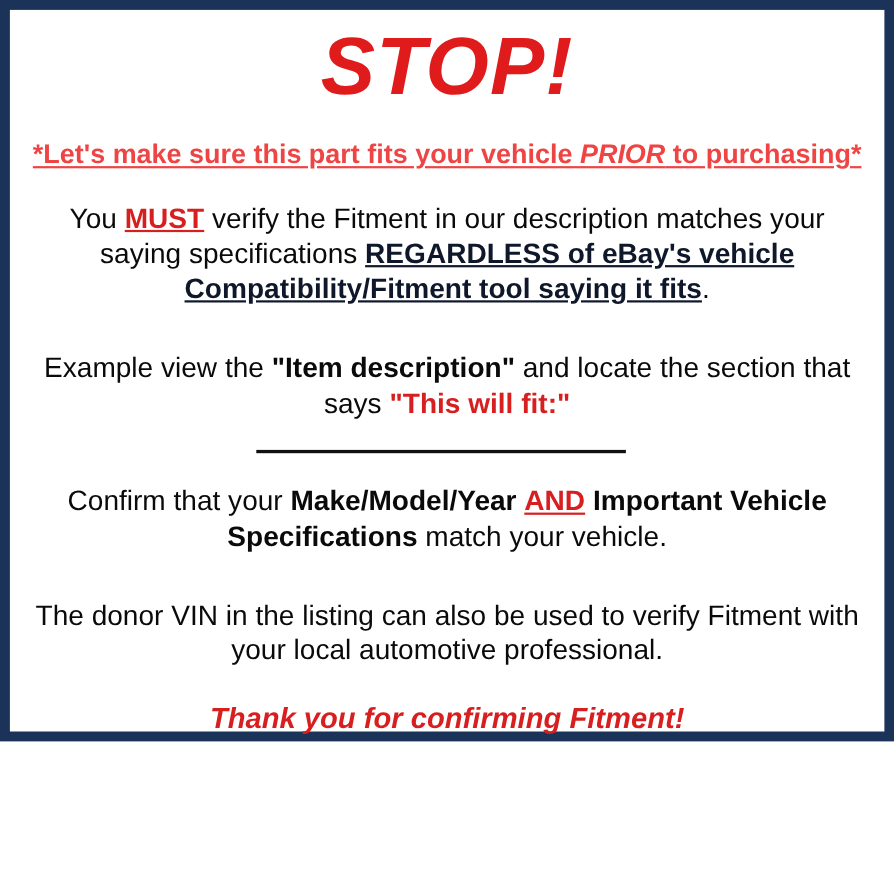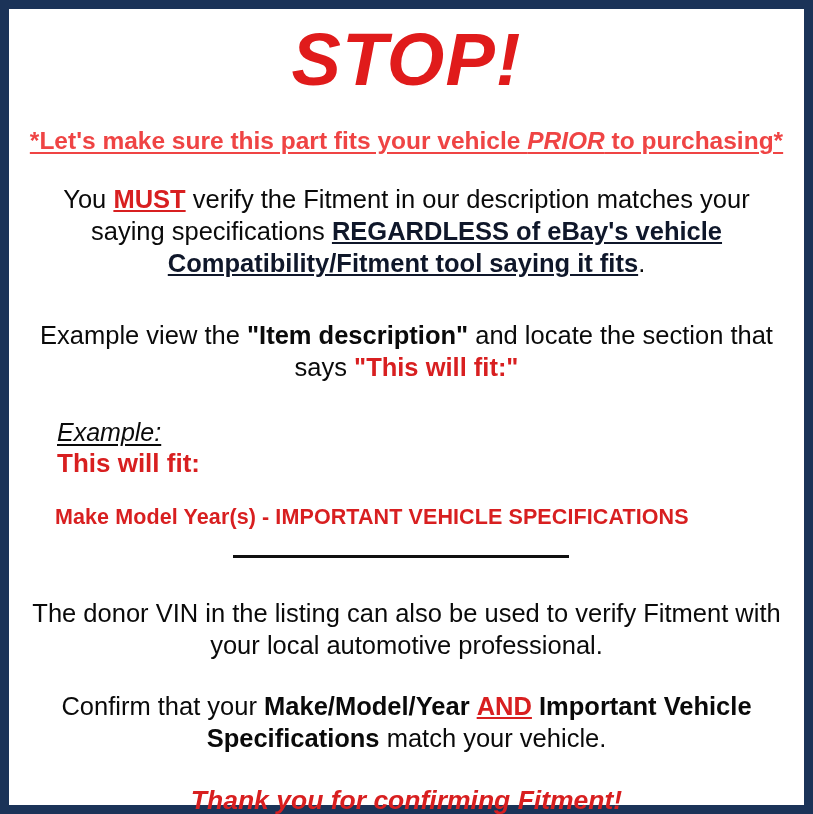--- a/index.html
+++ b/index.html
@@ -9,21 +9,21 @@
   }
   body {
     width: 813px;
     height: 814px;
     overflow: hidden;
     font-family: "Liberation Sans", sans-serif;
   }
   .notice-card {
     box-sizing: border-box;
     width: 813px;
-    height: 814px;
+    height: 674px;
     background: #ffffff;
     border: 9px solid #1b3358;
     padding: 0 14px;
     display: block;
   }
   .stop-title {
     text-align: center;
     color: #e01b1b;
     font-weight: bold;
     font-style: italic;
@@ -147,29 +147,24 @@
 <div class="notice-card">
 
   <h1 class="stop-title">STOP!</h1>
 
   <p class="subtitle"><span class="u">*Let's make sure this part fits your vehicle </span><span class="u ital">PRIOR</span><span class="u"> to purchasing*</span></p>
 
   <p class="para para-must"><span>You </span><span class="red-b-i-u">MUST</span><span> verify the Fitment in our description matches your saying specifications </span><span class="red-b-u">REGARDLESS of eBay's vehicle Compatibility/Fitment tool saying it fits</span><span>.</span></p>
 
   <p class="para para-view"><span>Example view the </span><span class="blk-b">"Item description"</span><span> and locate the section that says </span><span class="red-b">"This will fit:"</span></p>
 
-  <div class="example-block">
-    <div><span class="example-label">Example:</span></div>
-    <div class="example-fit">This will fit:</div>
-    <div class="example-spec">Make Model Year(s) - IMPORTANT VEHICLE SPECIFICATIONS</div>
-  </div>
 
   <div class="divider-wrap">
     <div class="divider"></div>
   </div>
 
+  <p class="para para-confirm"><span>Confirm that your </span><span class="blk-b">Make/Model/Year</span><span> </span><span class="red-b-i-u">AND</span><span> </span><span class="blk-b">Important Vehicle Specifications</span><span> match your vehicle.</span></p>
+
   <p class="para para-vin">The donor VIN in the listing can also be used to verify Fitment with your local automotive professional.</p>
-
-  <p class="para para-confirm"><span>Confirm that your </span><span class="blk-b">Make/Model/Year</span><span> </span><span class="red-b-i-u">AND</span><span> </span><span class="blk-b">Important Vehicle Specifications</span><span> match your vehicle.</span></p>
 
   <p class="thanks">Thank you for confirming Fitment!</p>
 
 </div>
 
 </body></html>

